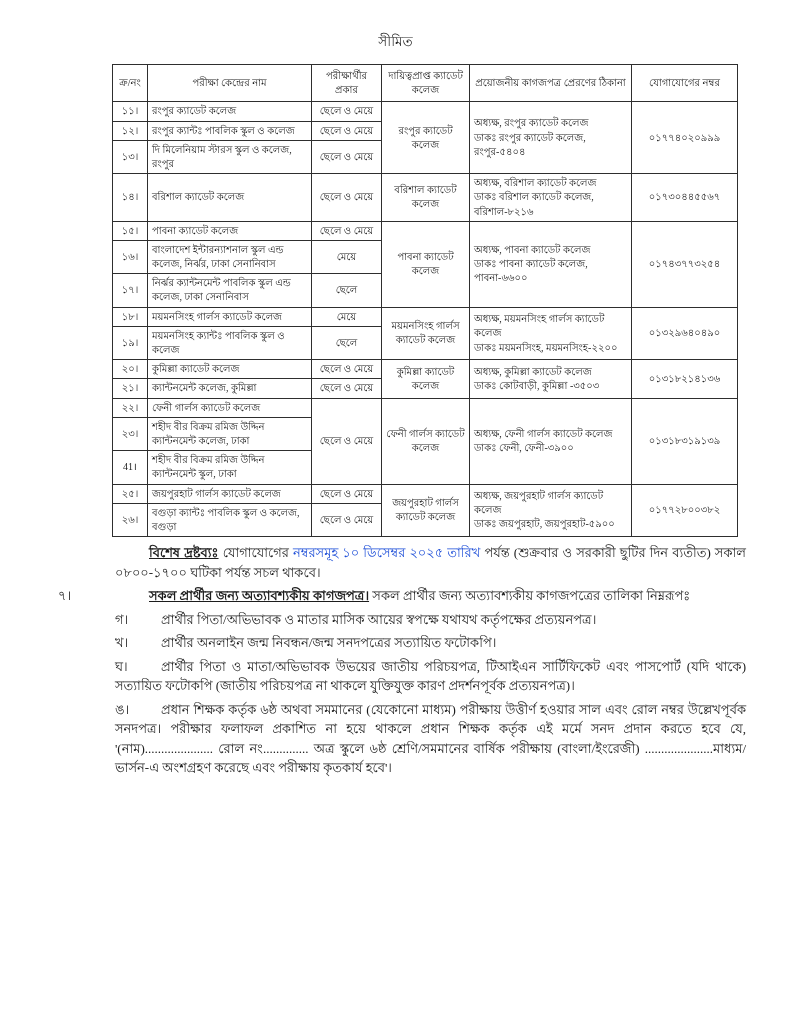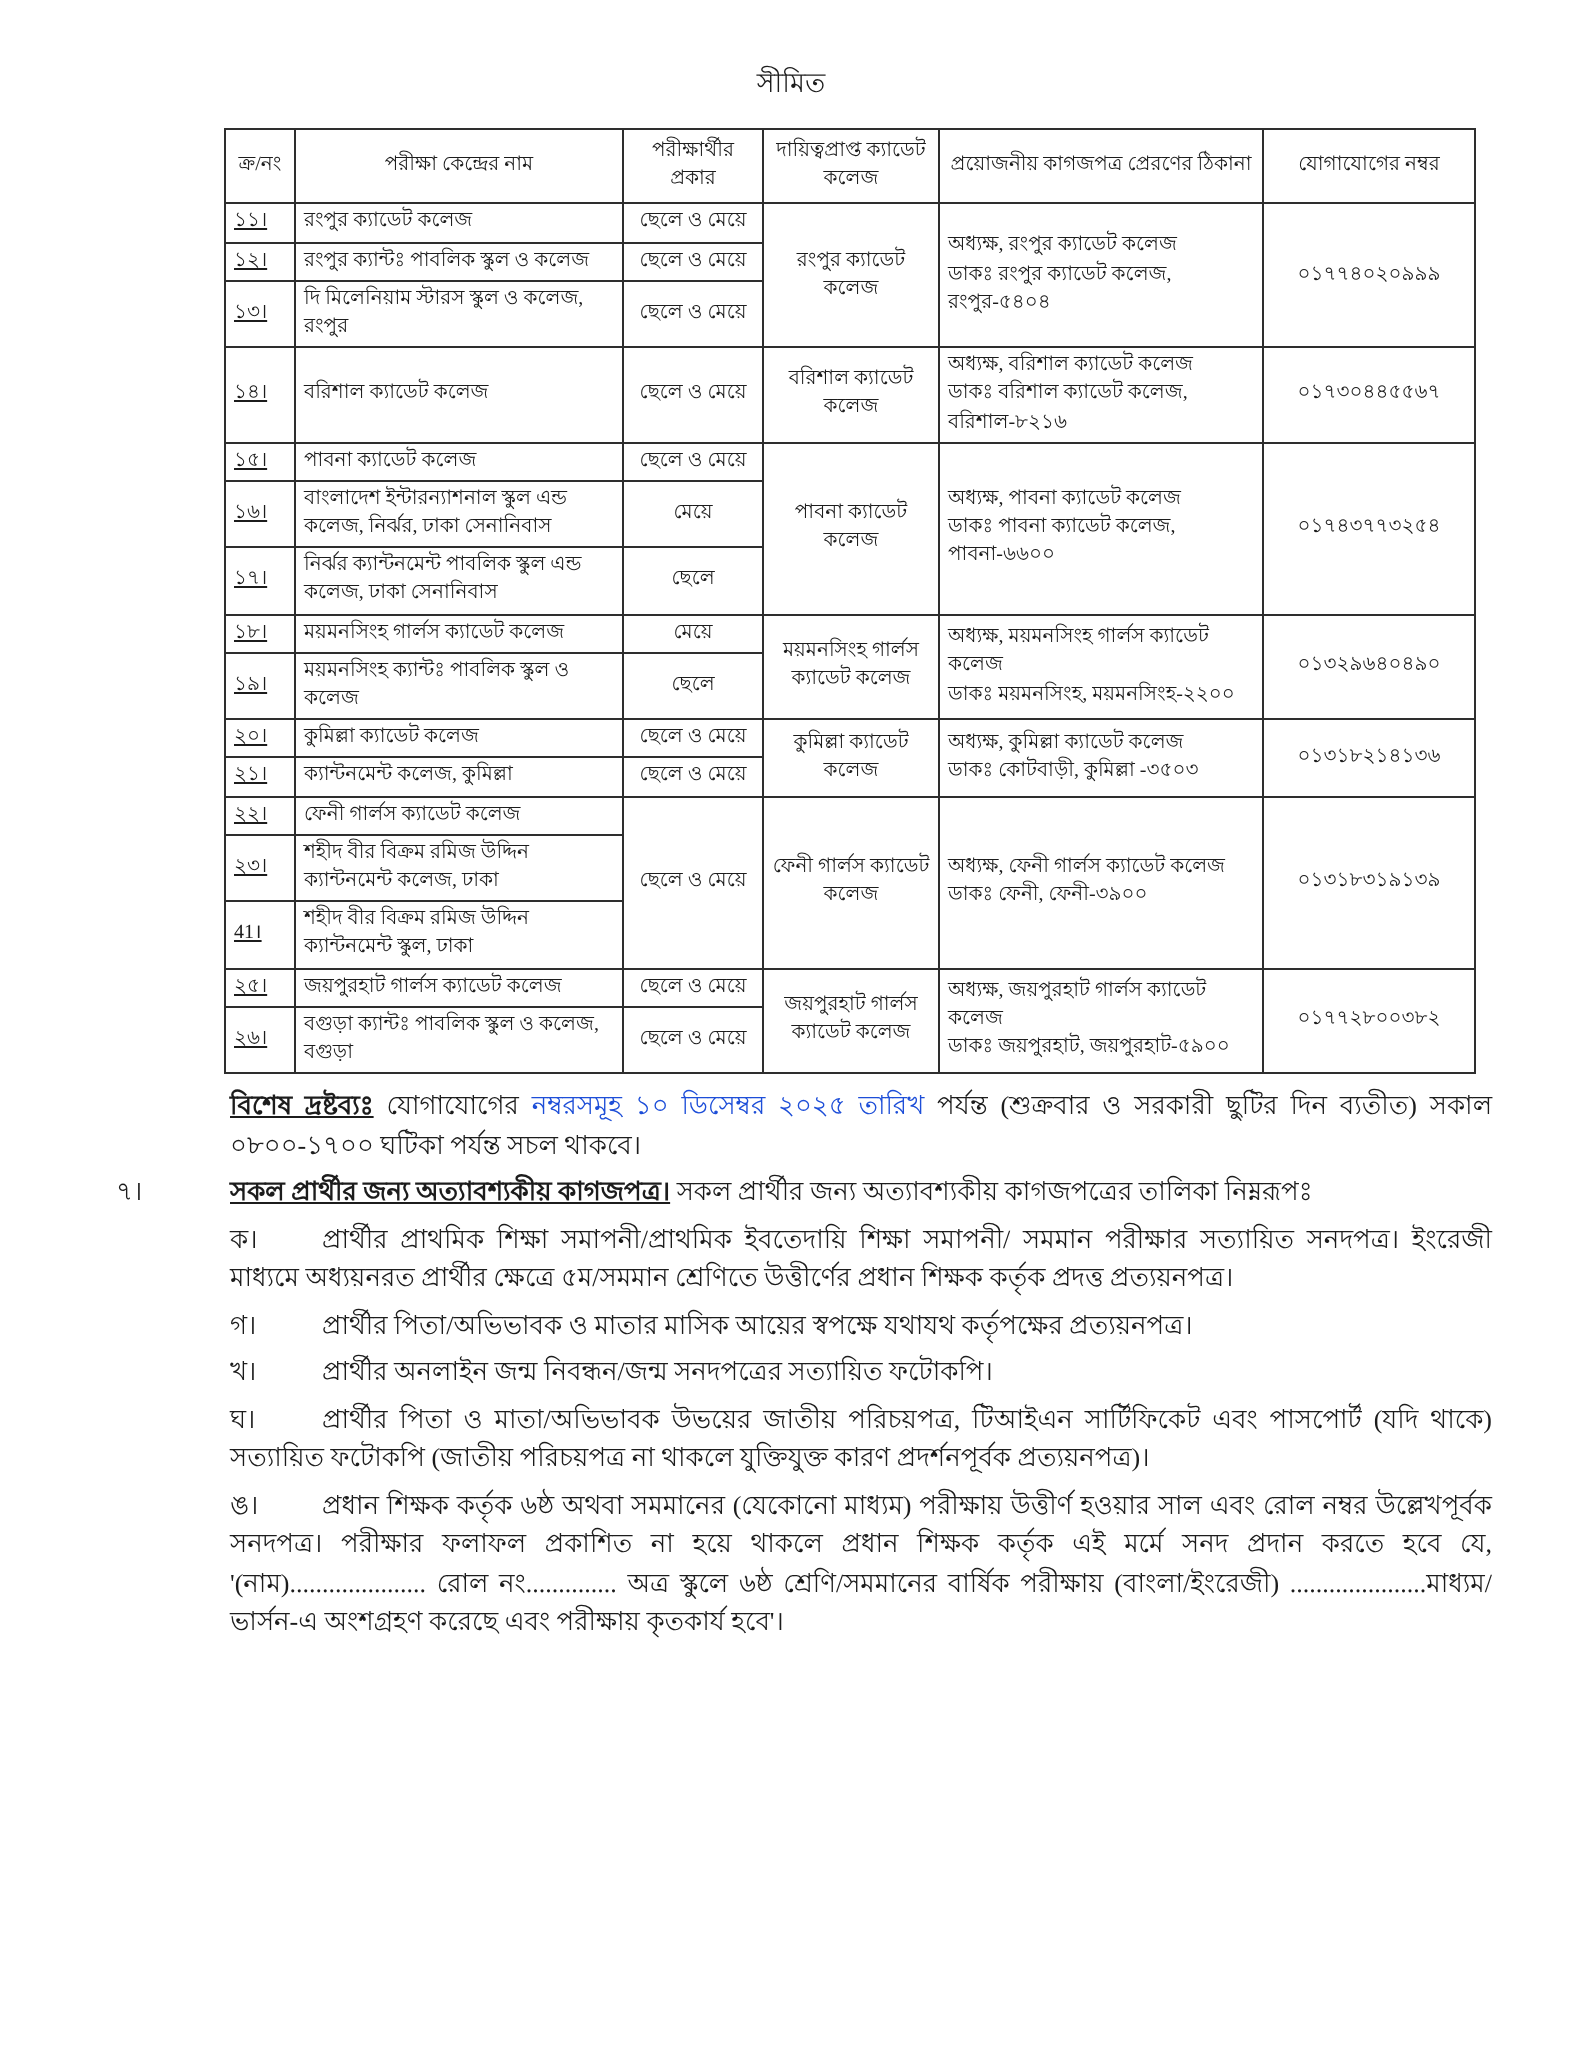--- a/index.html
+++ b/index.html
@@ -21,37 +21,37 @@
     font-size: 10px;
     line-height: 1.42;
   }
   .doc-table th, .doc-table td {
     border: 1px solid #2e2e2e;
     padding: 2px 4px;
     vertical-align: middle;
     overflow: hidden;
   }
   .doc-table th { font-weight: normal; text-align: center; padding: 4px 2px; }
-  .cell-sl   { text-align: left; text-decoration: underline; }
+  .cell-sl   { text-align: center; }
   .cell-name { text-align: left; }
   .cell-type { text-align: center; }
   .cell-college { text-align: center; }
   .cell-addr { text-align: left; white-space: pre-line; }
   .cell-phone { text-align: center; }
   .notes { margin: 6px 0 0 58px; width: 688px; }
   .note-p {
     position: relative;
     padding-left: 57px;
     text-align: justify;
     margin: 0 0 4px 0;
     line-height: 1.5;
   }
   .sec-number { position: absolute; left: 0; top: 0; }
   .item-label { display: inline-block; width: 46px; }
-  .bold-u { font-weight: bold; text-decoration: underline; }
+  .bold-u { font-weight: bold; text-decoration: underline; margin-left: 34px; }
   .red { color: #1d4ed8; }
 </style>
 </head>
 <body>
 <div class="sheet">
 
 <div class="classification top">সীমিত</div>
 
 <table class="doc-table">
   <colgroup>
@@ -196,23 +196,20 @@
 
   <p class="note-p">
     <span class="bold-u">বিশেষ দ্রষ্টব্যঃ</span><span> যোগাযোগের </span><span class="red">নম্বরসমূহ ১০ ডিসেম্বর ২০২৫ তারিখ</span><span> পর্যন্ত (শুক্রবার ও সরকারী ছুটির দিন ব্যতীত) সকাল ০৮০০-১৭০০ ঘটিকা পর্যন্ত সচল থাকবে।</span>
   </p>
 
   <p class="note-p">
     <span class="sec-number">৭।</span><span class="bold-u">সকল প্রার্থীর জন্য অত্যাবশ্যকীয় কাগজপত্র।</span><span> সকল প্রার্থীর জন্য অত্যাবশ্যকীয় কাগজপত্রের তালিকা নিম্নরূপঃ</span>
   </p>
 
   <p class="note-p">
-    <span class="item-label">ক।</span><span>প্রার্থীর প্রাথমিক শিক্ষা সমাপনী/প্রাথমিক ইবতেদায়ি শিক্ষা সমাপনী/ সমমান পরীক্ষার সত্যায়িত সনদপত্র। ইংরেজী মাধ্যমে অধ্যয়নরত প্রার্থীর ক্ষেত্রে ৫ম/সমমান শ্রেণিতে উত্তীর্ণের প্রধান শিক্ষক কর্তৃক প্রদত্ত প্রত্যয়নপত্র।</span>
-  </p>
-  <p class="note-p">
     <span class="item-label">গ।</span><span>প্রার্থীর পিতা/অভিভাবক ও মাতার মাসিক আয়ের স্বপক্ষে যথাযথ কর্তৃপক্ষের প্রত্যয়নপত্র।</span>
   </p>
   <p class="note-p">
     <span class="item-label">খ।</span><span>প্রার্থীর অনলাইন জন্ম নিবন্ধন/জন্ম সনদপত্রের সত্যায়িত ফটোকপি।</span>
   </p>
   <p class="note-p">
     <span class="item-label">ঘ।</span><span>প্রার্থীর পিতা ও মাতা/অভিভাবক উভয়ের জাতীয় পরিচয়পত্র, টিআইএন সার্টিফিকেট এবং পাসপোর্ট (যদি থাকে) সত্যায়িত ফটোকপি (জাতীয় পরিচয়পত্র না থাকলে যুক্তিযুক্ত কারণ প্রদর্শনপূর্বক প্রত্যয়নপত্র)।</span>
   </p>
   <p class="note-p">
     <span class="item-label">ঙ।</span><span>প্রধান শিক্ষক কর্তৃক ৬ষ্ঠ অথবা সমমানের (যেকোনো মাধ্যম) পরীক্ষায় উত্তীর্ণ হওয়ার সাল এবং রোল নম্বর উল্লেখপূর্বক সনদপত্র। পরীক্ষার ফলাফল প্রকাশিত না হয়ে থাকলে প্রধান শিক্ষক কর্তৃক এই মর্মে সনদ প্রদান করতে হবে যে, '(নাম)..................... রোল নং.............. অত্র স্কুলে ৬ষ্ঠ শ্রেণি/সমমানের বার্ষিক পরীক্ষায় (বাংলা/ইংরেজী) .....................মাধ্যম/ভার্সন-এ অংশগ্রহণ করেছে এবং পরীক্ষায় কৃতকার্য হবে'।</span>

